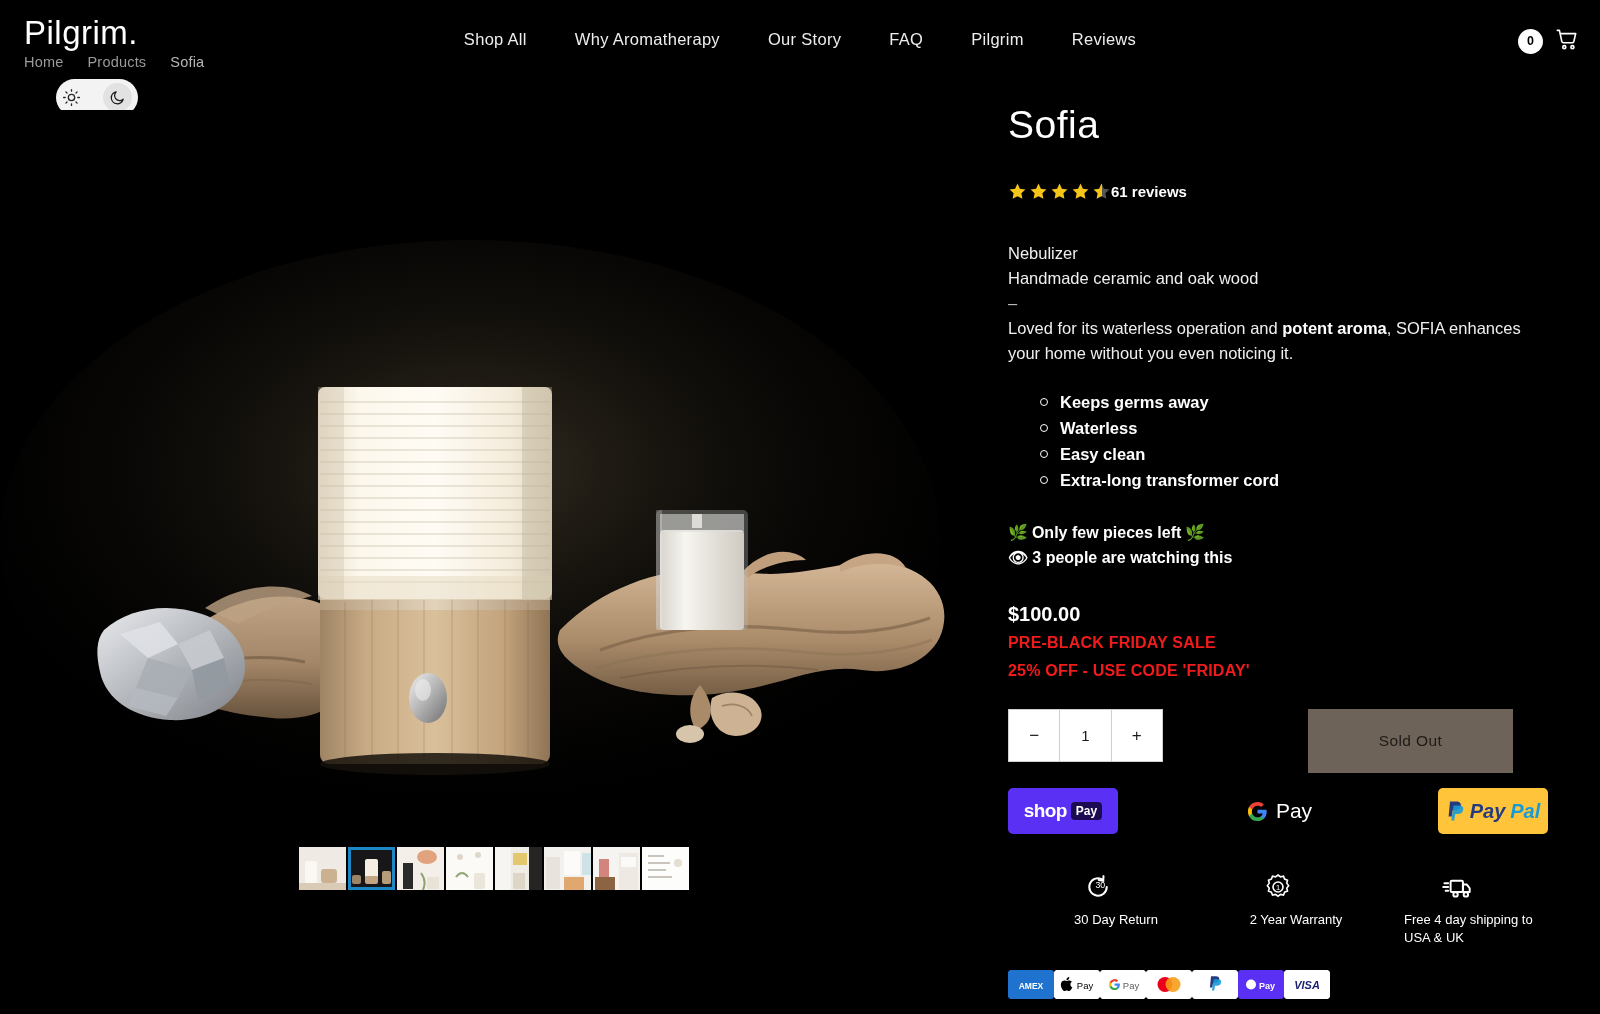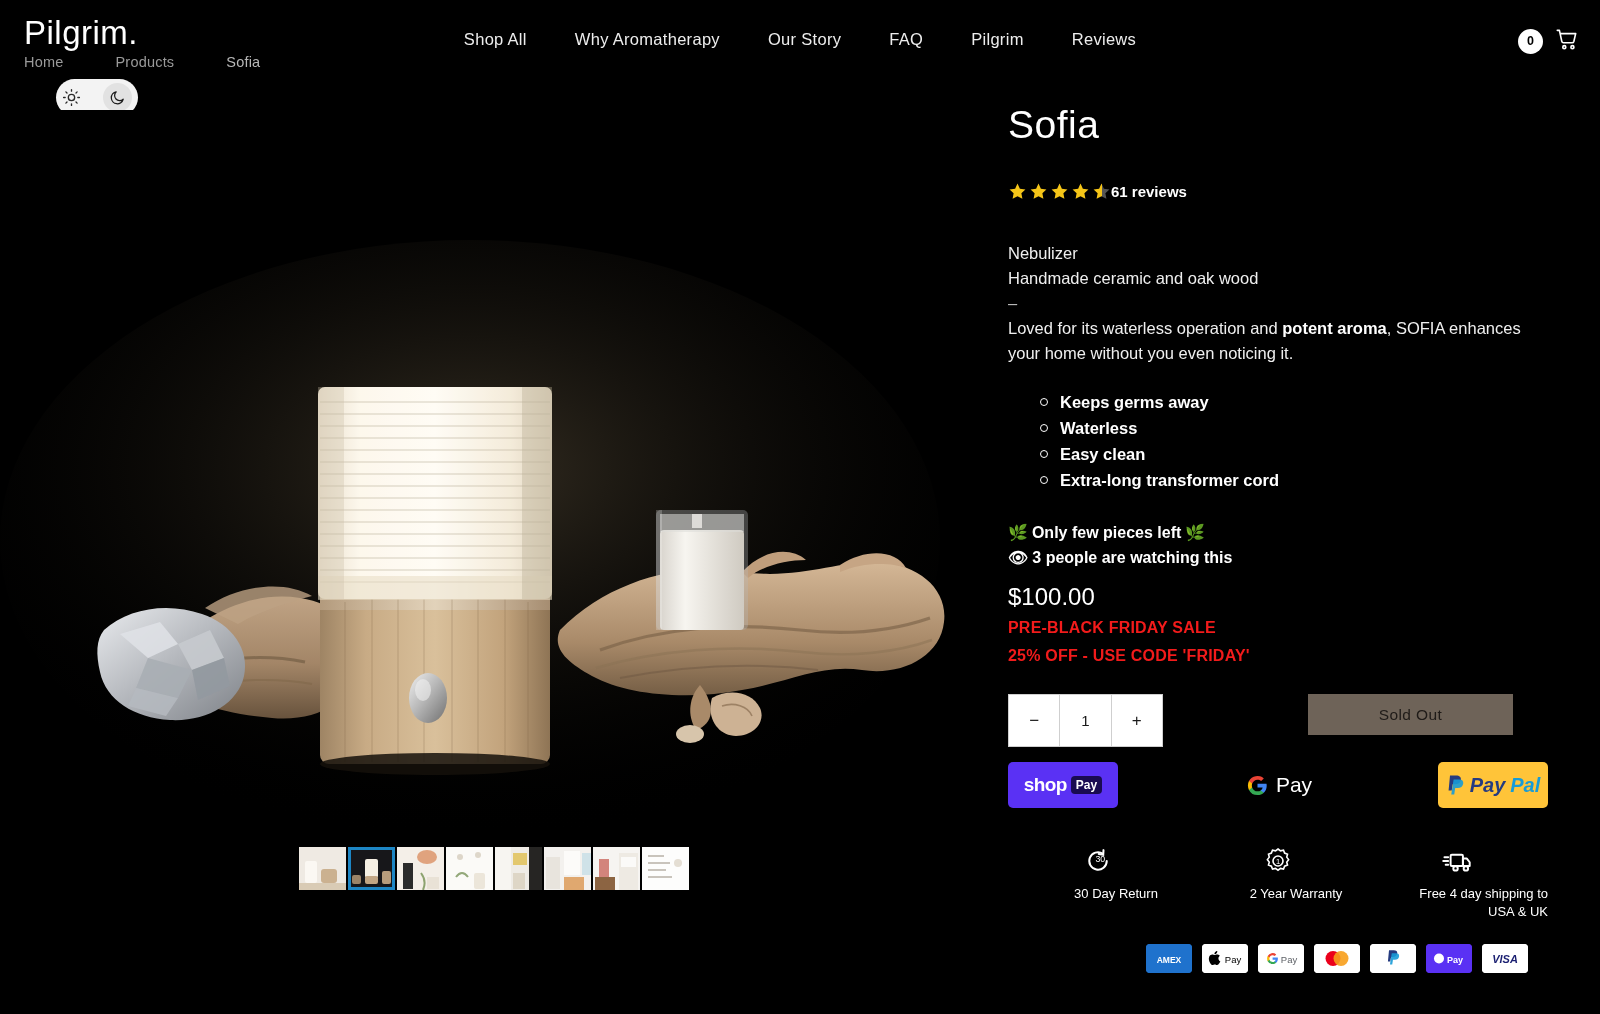--- a/index.html
+++ b/index.html
@@ -13,21 +13,21 @@
   .page { position: relative; width: 1600px; height: 1014px; background: #000; }
 
   
   .logo {
     position: absolute; left: 24px; top: 16px;
     font-size: 33px; font-weight: 300; letter-spacing: .5px;
     color: #fff; line-height: 1;
   }
   .breadcrumb {
     position: absolute; left: 24px; top: 54px;
-    display: flex; gap: 52px;
+    display: flex; gap: 24px;
     font-size: 14.5px; color: #9a9a9a; letter-spacing: .2px; align-items: center;
   }
   .breadcrumb span { cursor: pointer; }
   .breadcrumb .crumb-current { color: #b7b7b7; }
 
   .mode-toggle {
     position: absolute; left: 56px; top: 79px;
     width: 82px; height: 37px; border-radius: 19px;
     background: #f3f3f3; display: flex; align-items: center;
     justify-content: space-between; padding: 0 6px; cursor: pointer;
@@ -89,37 +89,37 @@
     font-size: 16.5px; font-weight: 700; color: #fff; line-height: 1.58;
   }
   .features li::before {
     content: ""; position: absolute; left: -20px; top: 9px;
     width: 6px; height: 6px; border: 1.4px solid #fff; border-radius: 50%;
   }
 
   .urgency { margin-top: 26px; font-size: 16px; font-weight: 700; color: #fff; line-height: 1.62; }
   .urgency .u-row { display: flex; align-items: center; gap: 4px; }
 
-  .price { margin-top: 12px; font-size: 24px; font-weight: 400; color: #fff; }
+  .price { margin-top: 32px; font-size: 20px; font-weight: 700; color: #fff; }
   .sale { margin-top: 8px; font-size: 16px; font-weight: 700; color: #f21b1b; letter-spacing: .2px; }
   .sale2 { margin-top: 10px; font-size: 16px; font-weight: 700; color: #f21b1b; letter-spacing: .2px; }
 
   .buyrow { margin-top: 29px; display: flex; align-items: flex-start; }
   .qty {
     width: 155px; height: 53px; background: #fff; display: flex;
     border: 1px solid #cfcfcf;
   }
   .qty div {
     flex: 1; display: flex; align-items: center; justify-content: center;
     color: #1a1a1a; font-size: 17px; border-right: 1px solid #cfcfcf;
   }
   .qty div:last-child { border-right: none; }
   .qty .qv { font-size: 15px; }
   .soldout {
-    margin-left: 145px; width: 205px; height: 41px;
+    margin-left: 145px; width: 205px; height: 64px;
     background: #6e6358; color: #1f1b18; font-size: 15.5px;
     display: flex; align-items: center; justify-content: center;
     letter-spacing: .4px; cursor: not-allowed;
   }
 
   .payrow { margin-top: 15px; display: flex; align-items: center; }
   .shoppay {
     width: 133px; height: 46px; background: #5a31f4; border-radius: 5px;
     display: flex; align-items: center; justify-content: center; cursor: pointer;
   }
@@ -138,24 +138,24 @@
     display: flex; align-items: center; justify-content: center; gap: 5px; cursor: pointer;
   }
   .paypal .pp-a { color: #253b80; font-size: 20px; font-style: italic; font-weight: 700; }
   .paypal .pp-b { color: #179bd7; font-size: 20px; font-style: italic; font-weight: 700; }
 
   .trust { margin-top: 38px; display: flex; }
   .trust-item {
     width: 180px; display: flex; flex-direction: column; align-items: center; gap: 9px;
   }
   .trust-item .t-label {
-    font-size: 13px; color: #fff; text-align: right; line-height: 1.35; max-width: 150px; margin-left: 36px;
-  }
-
-  .paymethods { margin-top: 24px; display: flex; gap: 10px; justify-content: flex-end; width: 540px; padding-right: 20px;}
+    font-size: 13px; color: #fff; text-align: left; line-height: 1.35; max-width: 150px; margin-left: 36px;
+  }
+
+  .paymethods { margin-top: 24px; display: flex; justify-content: flex-start; width: 540px; padding-right: 20px;}
   .pm {
     width: 46px; height: 29px; border-radius: 4px; background: #fff;
     display: flex; align-items: center; justify-content: center; overflow: hidden;
   }
   .pm-amex { background: #1f72cd; }
   .pm-shop { background: #5a31f4; }
 </style>
 </head>
 <body>
 

